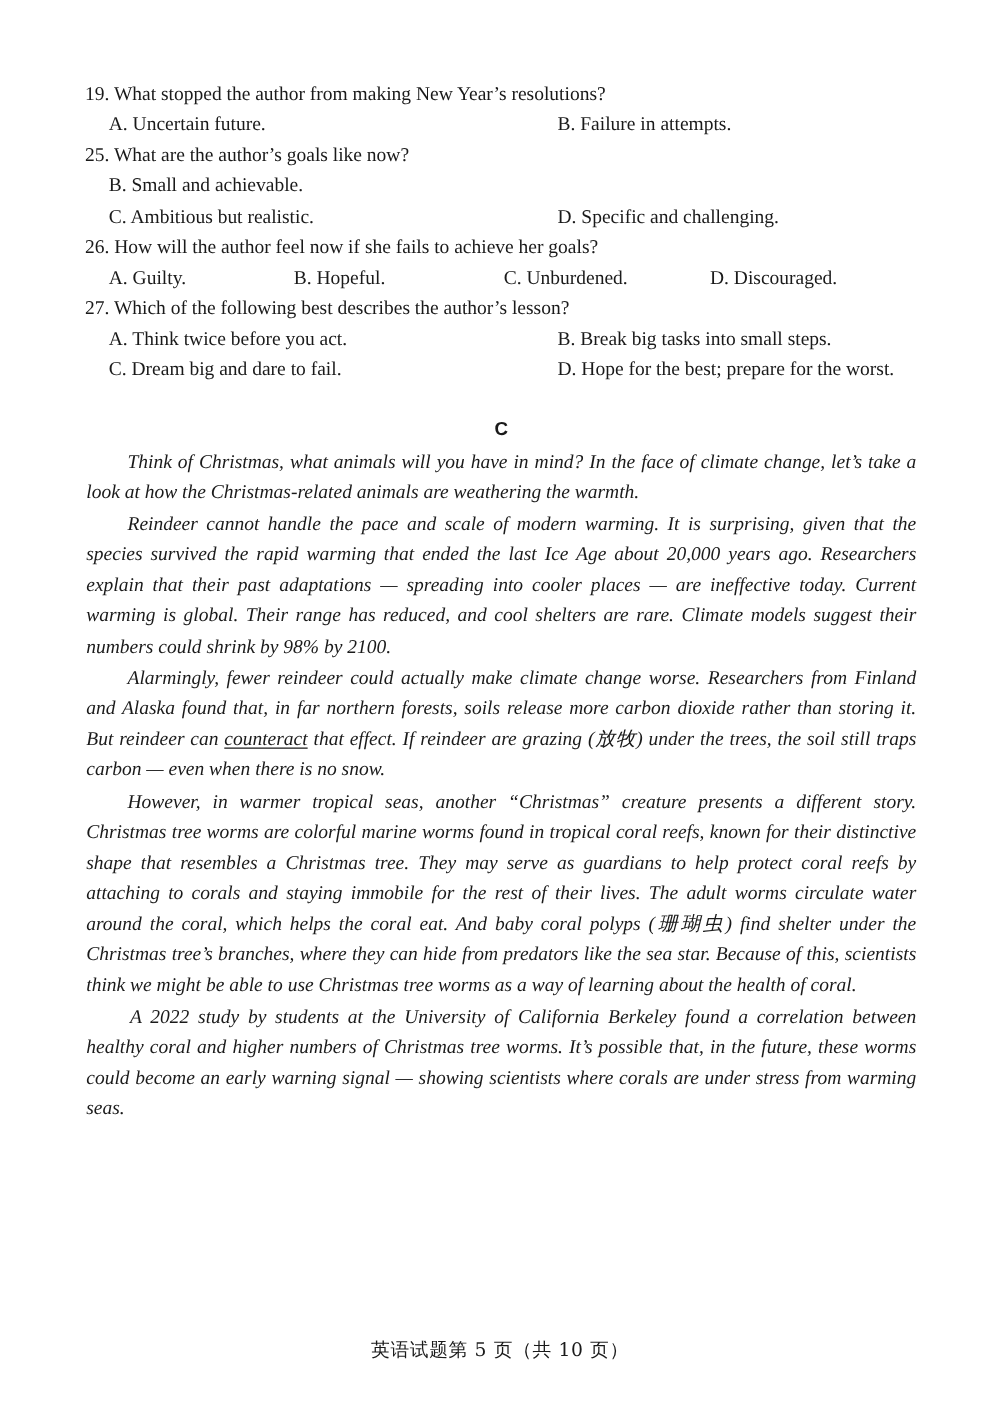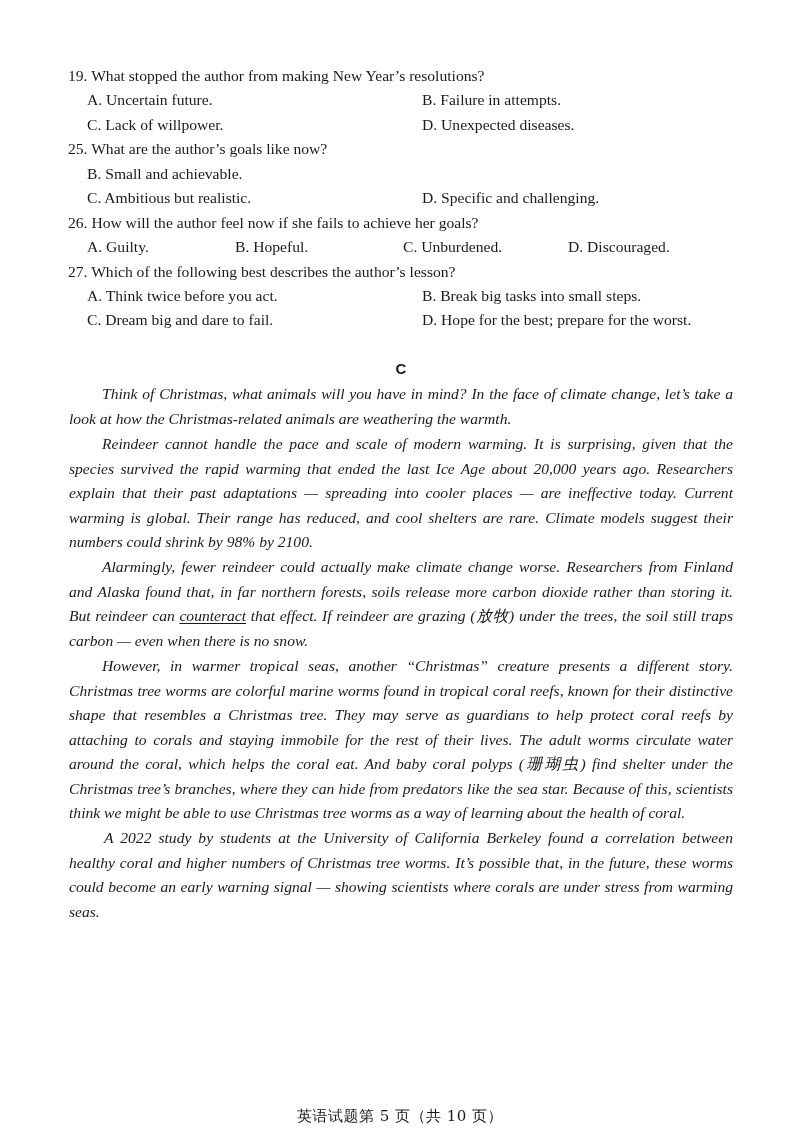--- a/index.html
+++ b/index.html
@@ -5,59 +5,54 @@
   html, body { margin: 0; padding: 0; background: #ffffff; }
   body {
     width: 800px; height: 1132px; position: relative; overflow: hidden;
     font-family: "Liberation Serif", "DejaVu Serif", serif;
     color: #1a1a1a;
     font-size: 15.6px;
   }
   .page { position: absolute; left: 68px; top: 64px; width: 666px; }
   .line { height: 24.45px; line-height: 24.45px; white-space: nowrap; position: relative; }
   .q { }
-  .opts2 { display: flex; }
+  .opts2 { display: flex; gap: 24px; }
   .opts2 .opt { padding-left: 19px; }
   .opts2 .opt:first-child { width: 316px; }
   .opts4 { position: relative; }
   .opts4 .opt { position: absolute; top: 0; }
   .section-heading {
     text-align: center; font-weight: bold; font-family: "Liberation Sans", "DejaVu Sans", sans-serif;
     height: 24.45px; line-height: 24.45px; margin-top: 24px; font-size: 15px;
   }
   .passage p {
     margin: 1px; text-align: justify; text-align-last: left;
     line-height: 24.45px; text-indent: 33px; font-style: italic;
   }
   .passage p.p5 { text-indent: 35px; }
   .u { text-decoration: underline; text-underline-offset: 2px; }
   .footer {
     position: absolute; top: 1071px; left: 0; width: 800px; text-align: center;
     font-size: 15px; letter-spacing: 0.5px;
     font-family: "DejaVu Serif", serif;
-    margin-top: 36px;
   }
 </style>
 </head>
 <body>
 
 <div class="page">
 
   <div>
     <div class="line q">
       <span>19.</span>
       <span>What stopped the author from making New Year’s resolutions?</span>
     </div>
     <div class="line opts2">
       <div class="opt"><span>A.</span> <span>Uncertain future.</span></div>
       <div class="opt"><span>B.</span> <span>Failure in attempts.</span></div>
-    </div>
-    <div class="line opts2">
-      <div class="opt"><span>C.</span> <span>Lack of willpower.</span></div>
-      <div class="opt"><span>D.</span> <span>Unexpected diseases.</span></div>
     </div>
   </div>
 
   <div>
     <div class="line q">
       <span>25.</span>
       <span>What are the author’s goals like now?</span>
     </div>
     <div class="line opts2">
       <div class="opt"><span>B.</span> <span>Small and achievable.</span></div>

